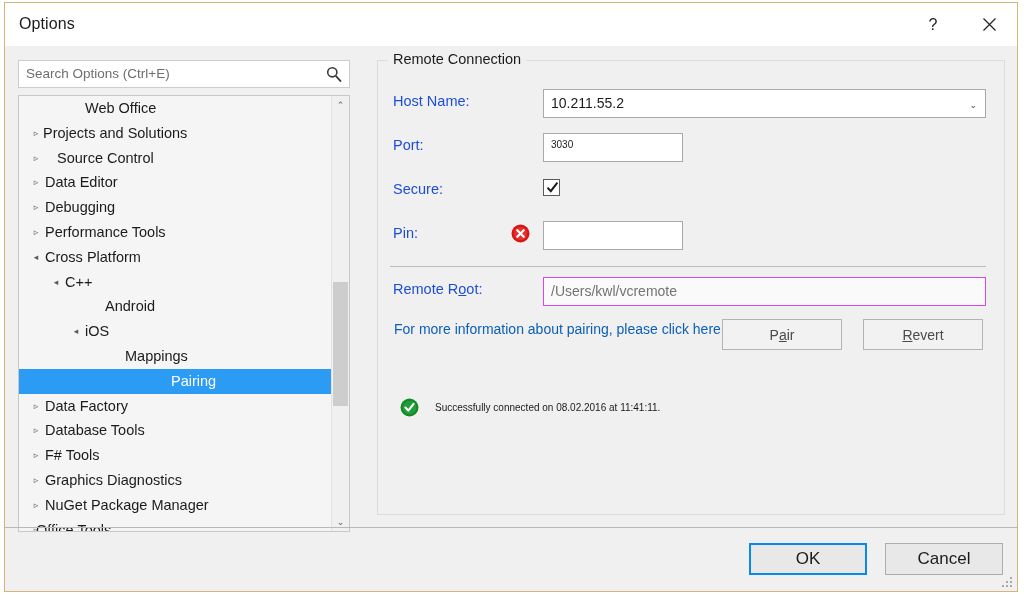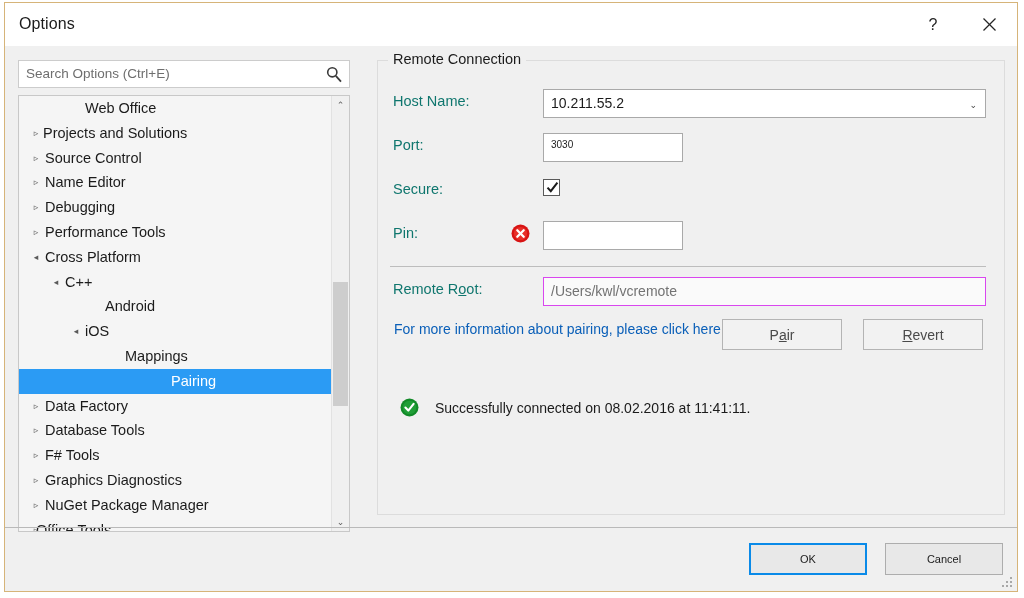--- a/index.html
+++ b/index.html
@@ -198,21 +198,21 @@
     position: absolute;
     left: 0;
     right: 0;
     height: 30px;
   }
   .field-label {
     position: absolute;
     left: 15px;
     top: 4px;
     font-size: 14.5px;
-    color: #0f766e;
+    color: #1d4ed8;
     white-space: nowrap;
   }
 
   .combo {
     position: absolute;
     left: 165px;
     right: 18px;
     top: 0;
     height: 29px;
     background: #ffffff;
@@ -326,21 +326,21 @@
   .status {
     position: absolute;
     left: 22px;
     top: 337px;
     display: flex;
     align-items: center;
   }
   .ok-icon { width: 19px; height: 19px; flex: 0 0 auto; }
   .status .txt {
     margin-left: 16px;
-    font-size: 14px;
+    font-size: 10px;
     color: #1b1b1b;
   }
 
   
   .footer-sep {
     position: absolute;
     left: 0;
     right: 0;
     bottom: 63px;
     height: 1px;
@@ -352,21 +352,21 @@
     bottom: 16px;
     display: flex;
     gap: 18px;
   }
   .foot-btn {
     width: 118px;
     height: 32px;
     background: #e8e8e8;
     border: 1px solid #adadad;
     box-sizing: border-box;
-    font-size: 11px;
+    font-size: 17px;
     color: #1b1b1b;
     display: flex;
     align-items: center;
     justify-content: center;
     cursor: default;
   }
   .foot-btn.default {
     border: 2px solid #0a8ae8;
   }
   .grip {
@@ -412,22 +412,22 @@
             <circle cx="7.3" cy="7.3" r="4.6" fill="none" stroke="#3a3a3a" stroke-width="1.6"></circle>
             <line x1="10.8" y1="10.8" x2="16" y2="16.6" stroke="#3a3a3a" stroke-width="1.8"></line>
           </svg>
         </div>
       </div>
 
       <div class="tree">
         <div class="tree-rows" id="tree-rows">
             <div class="tree-row"><span class="arrow" style="left: 50px;"></span><span class="lbl" style="margin-left: 66px;">Web Office</span></div>
             <div class="tree-row"><span class="arrow" style="left: 10px;">▹</span><span class="lbl" style="margin-left: 24px;">Projects and Solutions</span></div>
-            <div class="tree-row"><span class="arrow" style="left: 10px;">▹</span><span class="lbl" style="margin-left: 26px;">Source Control</span></div>
-            <div class="tree-row"><span class="arrow" style="left: 10px;">▹</span><span class="lbl" style="margin-left: 26px;">Name Editor</span></div>
+            <div class="tree-row"><span class="arrow" style="left: 10px;">▹</span><span class="lbl" style="margin-left: 38px;">Source Control</span></div>
+            <div class="tree-row"><span class="arrow" style="left: 10px;">▹</span><span class="lbl" style="margin-left: 26px;">Data Editor</span></div>
             <div class="tree-row"><span class="arrow" style="left: 10px;">▹</span><span class="lbl" style="margin-left: 26px;">Debugging</span></div>
             <div class="tree-row"><span class="arrow" style="left: 10px;">▹</span><span class="lbl" style="margin-left: 26px;">Performance Tools</span></div>
             <div class="tree-row"><span class="arrow" style="left: 10px;">◂</span><span class="lbl" style="margin-left: 26px;">Cross Platform</span></div>
             <div class="tree-row"><span class="arrow" style="left: 30px;">◂</span><span class="lbl" style="margin-left: 46px;">C++</span></div>
             <div class="tree-row"><span class="arrow" style="left: 70px;"></span><span class="lbl" style="margin-left: 86px;">Android</span></div>
             <div class="tree-row"><span class="arrow" style="left: 50px;">◂</span><span class="lbl" style="margin-left: 66px;">iOS</span></div>
             <div class="tree-row"><span class="arrow" style="left: 90px;"></span><span class="lbl" style="margin-left: 106px;">Mappings</span></div>
             <div class="tree-row selected"><span class="arrow" style="left: 90px;"></span><span class="lbl" style="margin-left: 106px;">Pairing</span></div>
             <div class="tree-row"><span class="arrow" style="left: 10px;">▹</span><span class="lbl" style="margin-left: 26px;">Data Factory</span></div>
             <div class="tree-row"><span class="arrow" style="left: 10px;">▹</span><span class="lbl" style="margin-left: 26px;">Database Tools</span></div>

